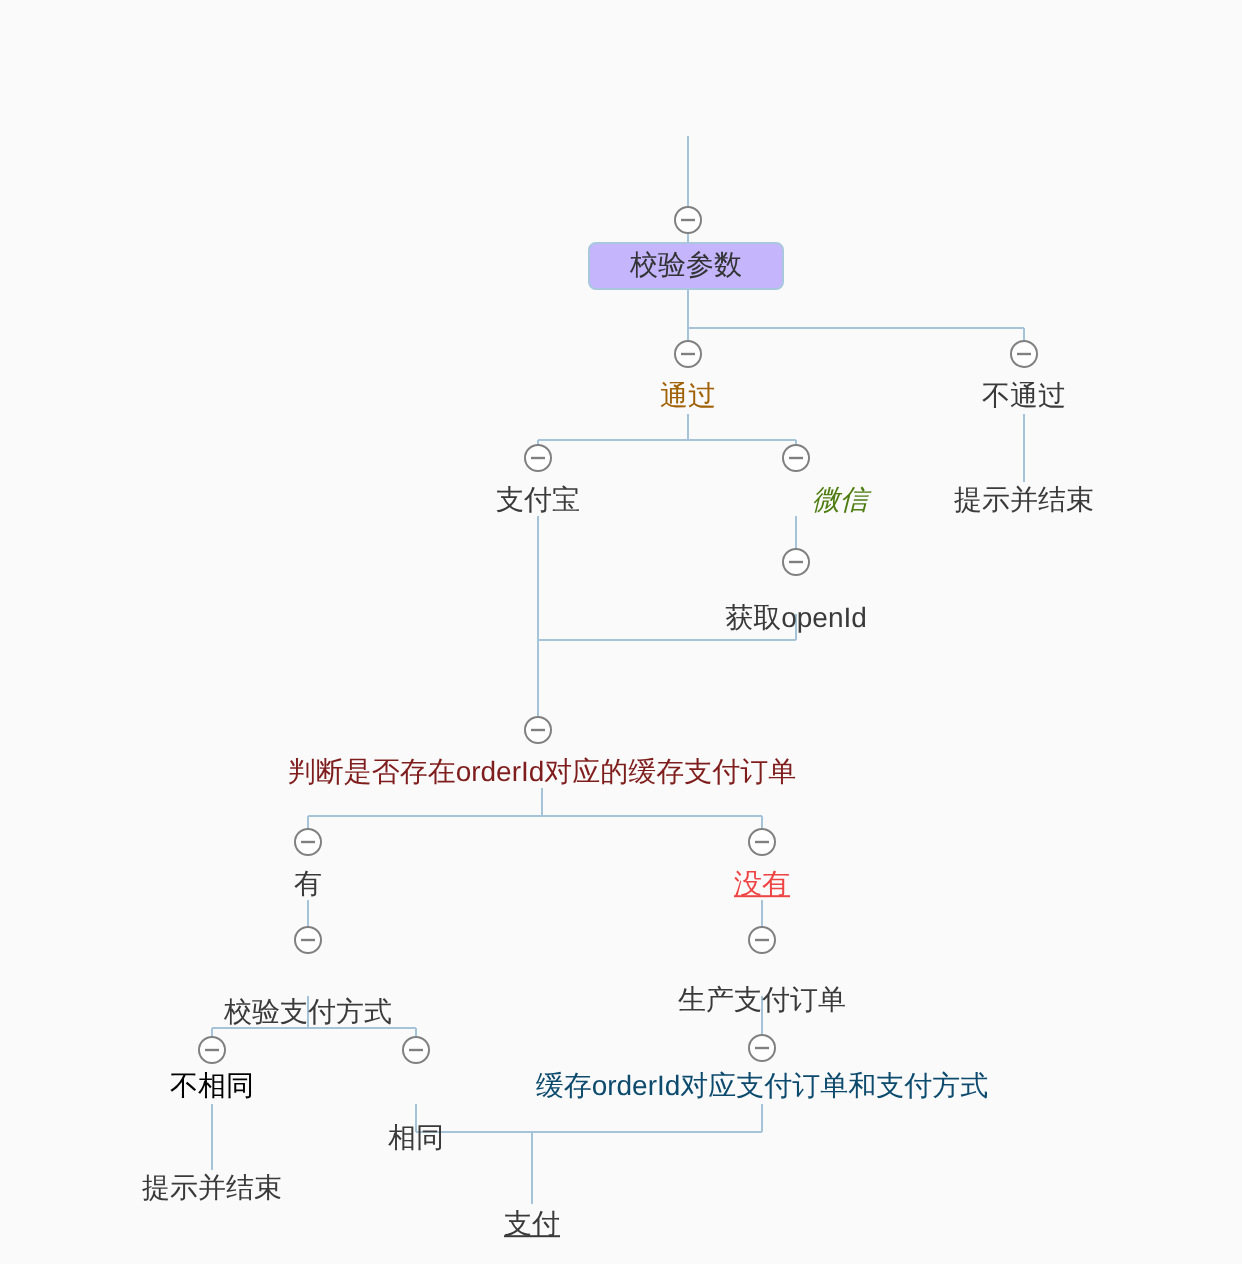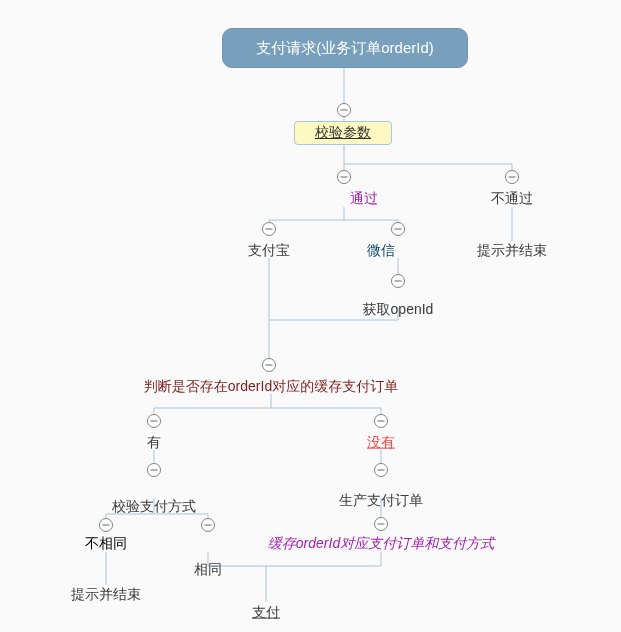--- a/index.html
+++ b/index.html
@@ -132,31 +132,30 @@
       <g>
         <circle cx="208" cy="525" r="6.5" fill="#ffffff" stroke="#808080" stroke-width="1"></circle>
         <line x1="204.5" x2="211.5" y1="525" y2="525" stroke="#808080" stroke-width="1.2"></line>
       </g>
       <g>
         <circle cx="381" cy="524" r="6.5" fill="#ffffff" stroke="#808080" stroke-width="1"></circle>
         <line x1="377.5" x2="384.5" y1="524" y2="524" stroke="#808080" stroke-width="1.2"></line>
       </g>
     </svg>
 
-<div class="node-root" style="left: 222px; top: 28px; width: 246px; height: 40px; background: rgb(120, 160, 188); border: 1px solid rgb(111, 151, 181); color: rgb(255, 255, 255);">支付请求(业务订单orderId)</div>
-    <div class="node-box" style="left: 294px; top: 121px; width: 98px; height: 24px; background: #fef9c3; border: 1px solid rgb(169, 199, 221); color: rgb(51, 51, 51); text-decoration: underline;">校验参数</div>
-    <div class="node-plain" style="left: 364px; top: 198px; color: #a21caf;">通过</div>
+    <div class="node-box" style="left: 294px; top: 121px; width: 98px; height: 24px; background: #c4b5fd; border: 1px solid rgb(169, 199, 221); color: rgb(51, 51, 51);">校验参数</div>
+    <div class="node-plain" style="left: 344px; top: 198px; color: #a16207;">通过</div>
     <div class="node-plain" style="left: 512px; top: 198px; color: rgb(58, 58, 58);">不通过</div>
     <div class="node-plain" style="left: 269px; top: 250px; color: rgb(58, 58, 58);">支付宝</div>
-    <div class="node-plain" style="left: 381px; top: 250px; color: #0c4a6e;">微信</div>
+    <div class="node-plain" style="left: 420px; top: 250px; color: #4d7c0f; font-style: italic;">微信</div>
     <div class="node-plain" style="left: 512px; top: 250px; color: rgb(58, 58, 58);">提示并结束</div>
     <div class="node-plain" style="left: 398px; top: 309px; color: rgb(58, 58, 58);">获取openId</div>
     <div class="node-plain" style="left: 271px; top: 386px; color: #7f1d1d;">判断是否存在orderId对应的缓存支付订单</div>
     <div class="node-plain" style="left: 154px; top: 442px; color: rgb(58, 58, 58);">有</div>
     <div class="node-plain" style="left: 381px; top: 442px; color: #ef4444; text-decoration: underline;">没有</div>
     <div class="node-plain" style="left: 154px; top: 490px; color: rgb(58, 58, 58); margin-top: 16px;">校验支付方式</div>
     <div class="node-plain" style="left: 381px; top: 500px; color: rgb(58, 58, 58);">生产支付订单</div>
     <div class="node-plain" style="left: 106px; top: 543px; color: #000000;">不相同</div>
     <div class="node-plain" style="left: 208px; top: 543px; color: rgb(58, 58, 58); margin-top: 26px;">相同</div>
-    <div class="node-plain" style="left: 381px; top: 543px; color: #a21caf; font-style: italic;">缓存orderId对应支付订单和支付方式</div>
+    <div class="node-plain" style="left: 381px; top: 543px; color: #0c4a6e;">缓存orderId对应支付订单和支付方式</div>
     <div class="node-plain" style="left: 106px; top: 594px; color: rgb(58, 58, 58);">提示并结束</div>
     <div class="node-plain" style="left: 266px; top: 612px; color: rgb(58, 58, 58); text-decoration: underline;">支付</div>
   </div>
 
 </body></html>

